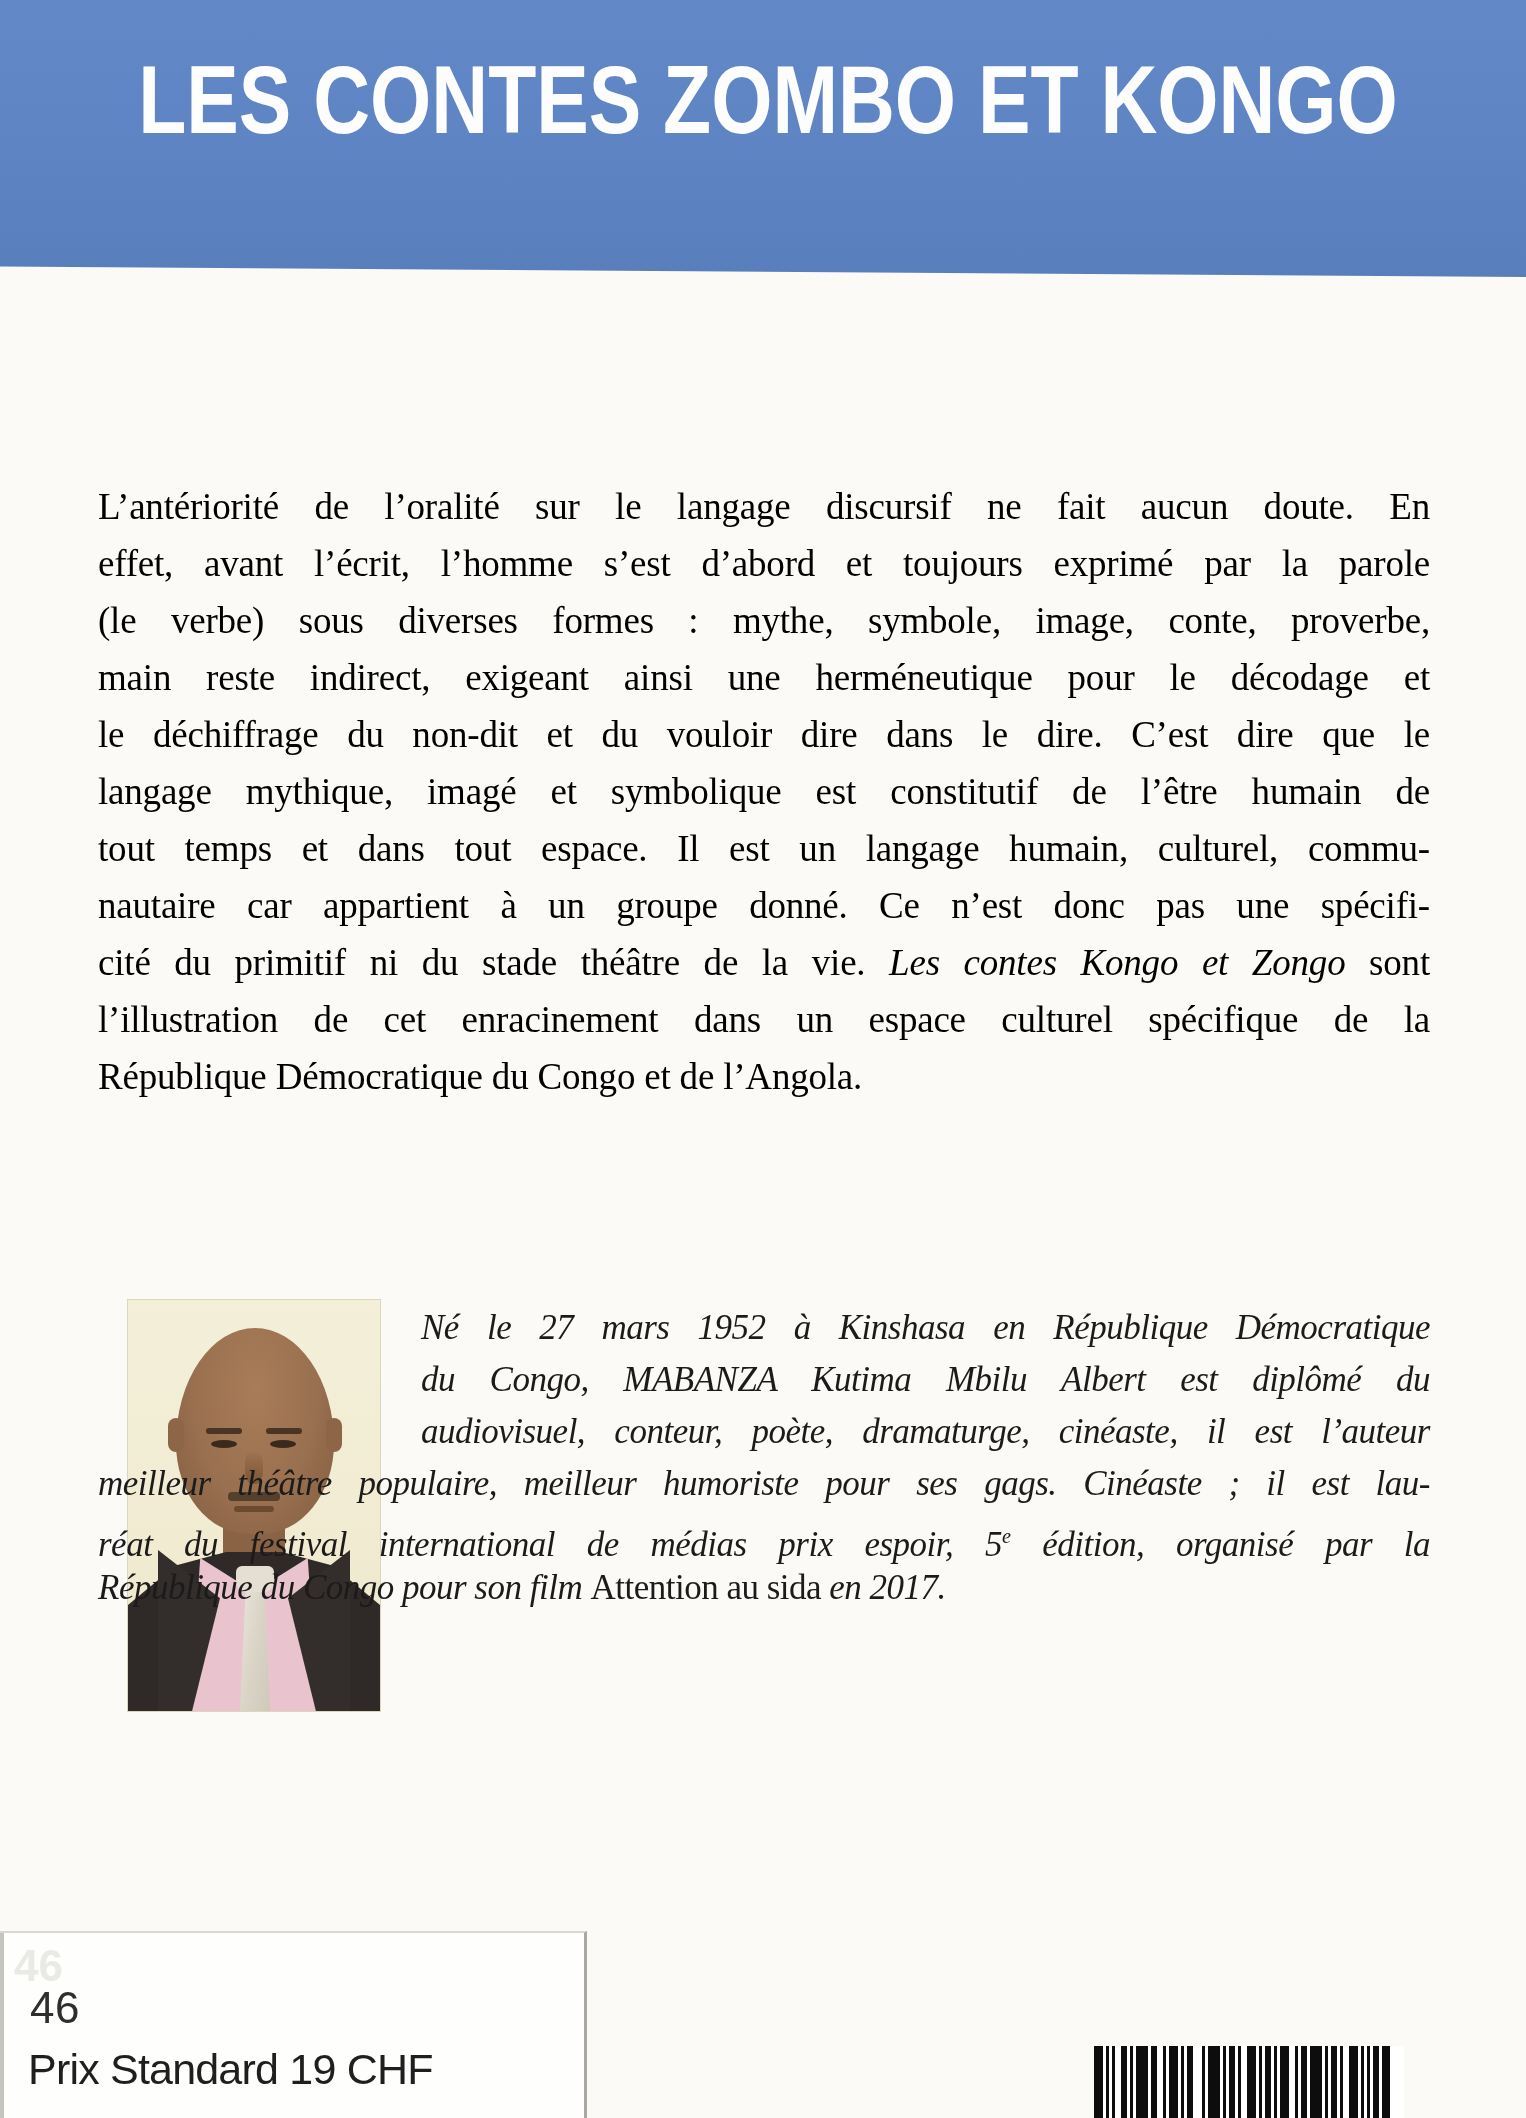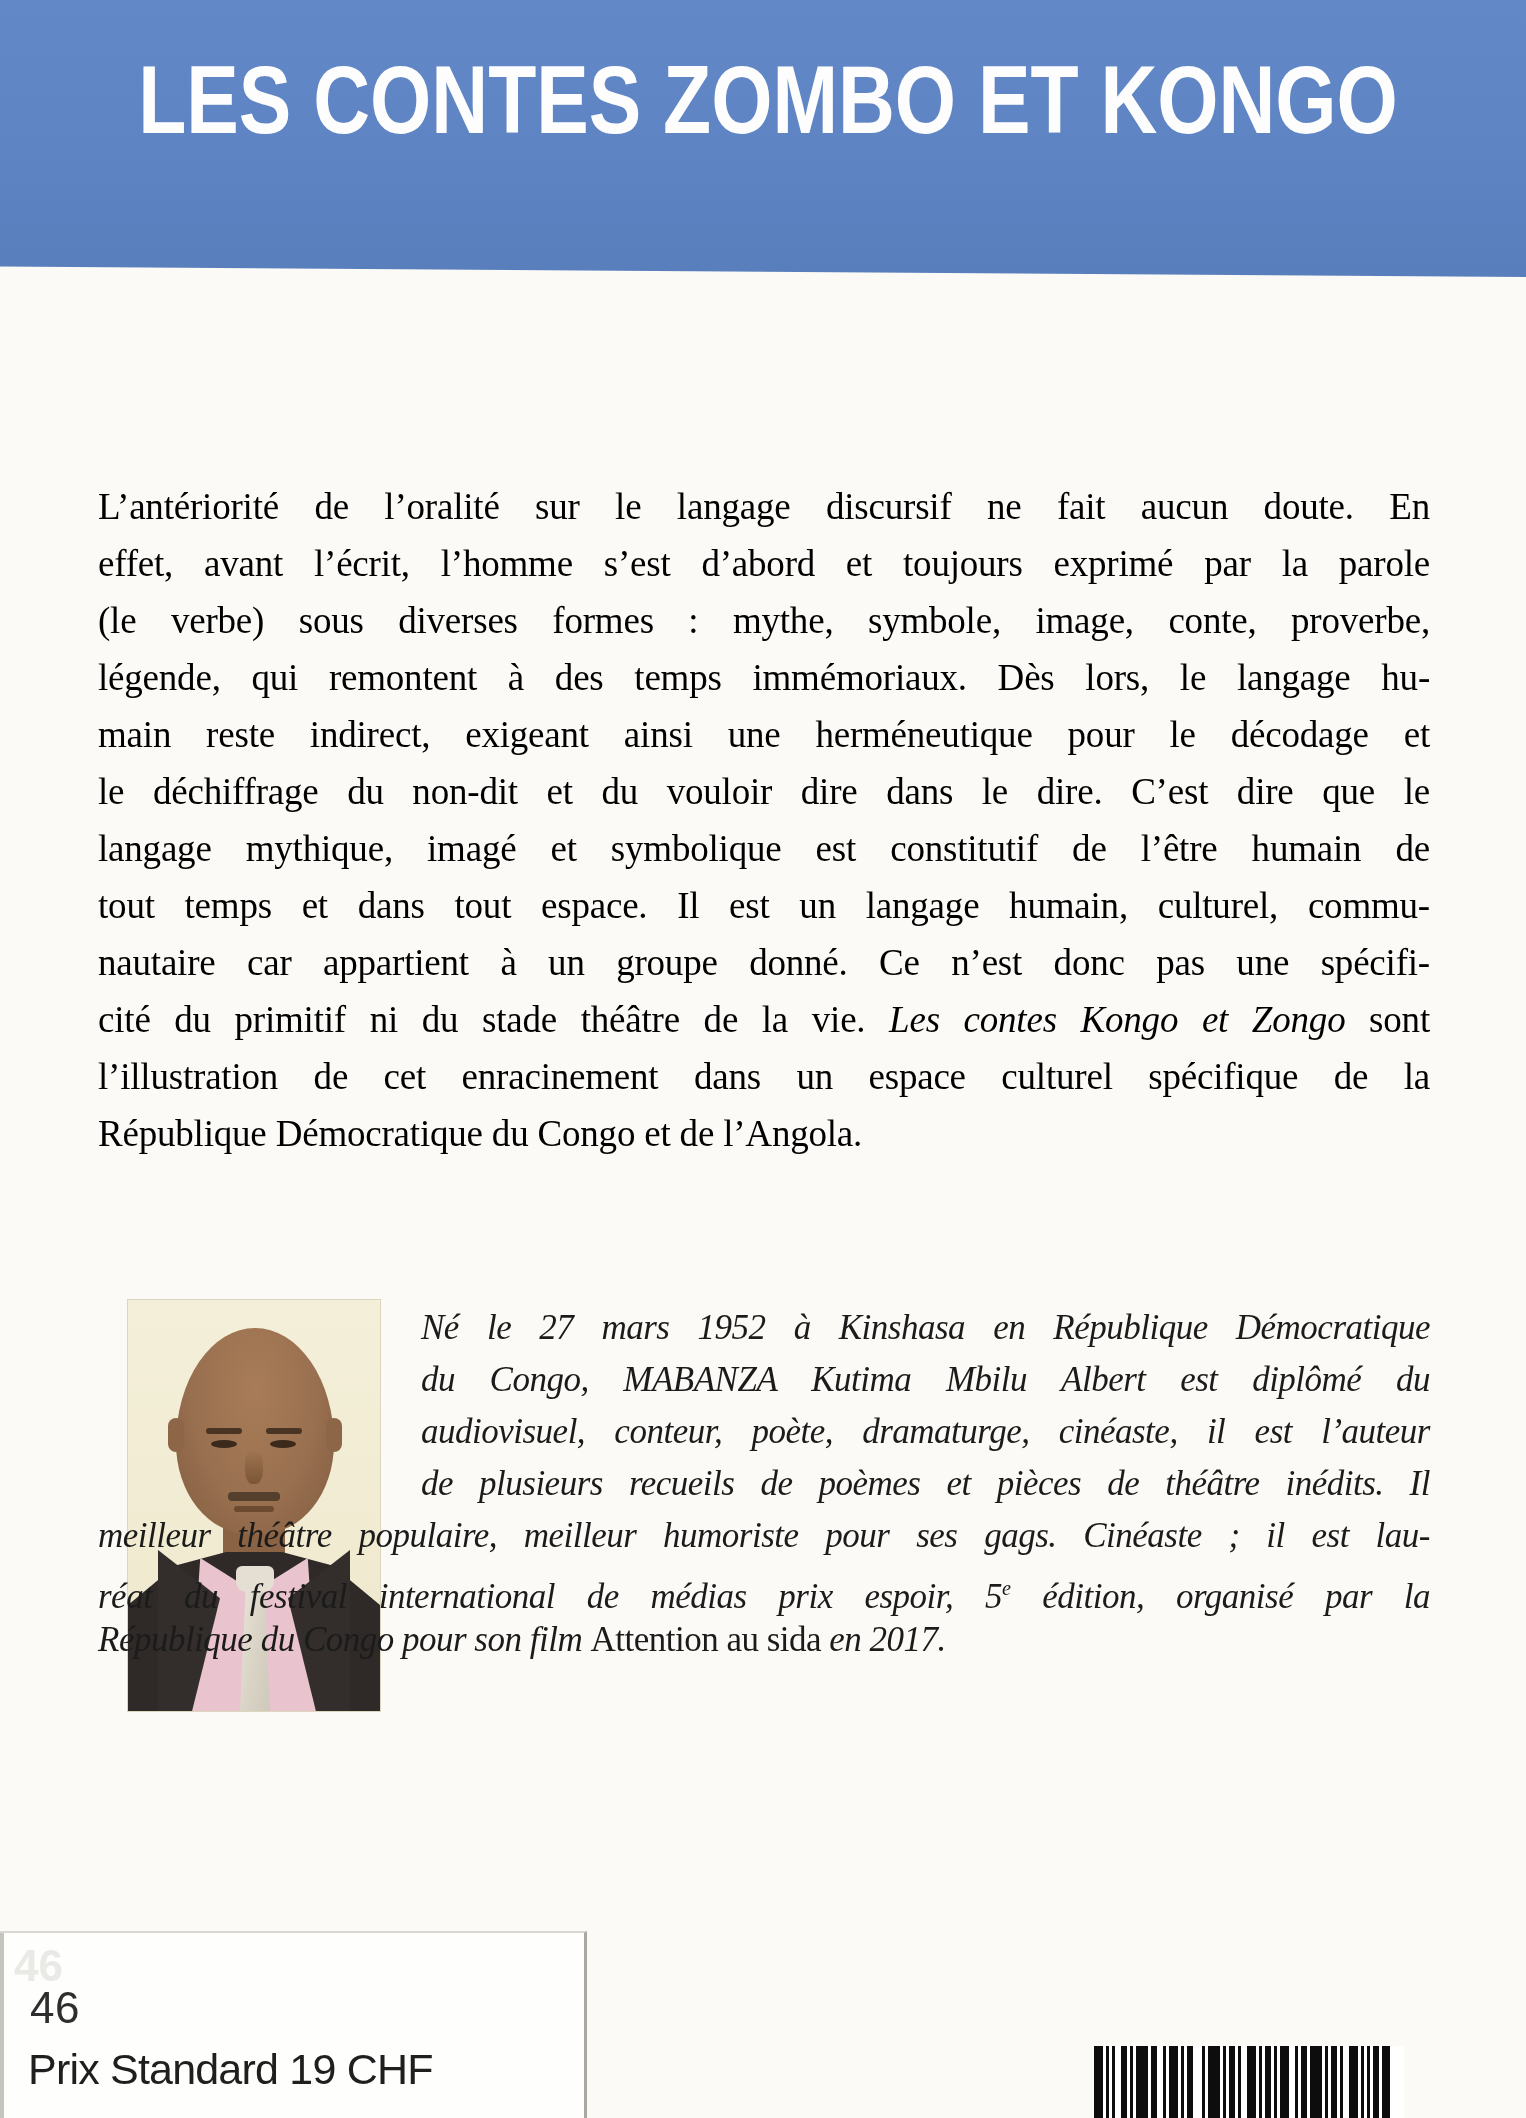--- a/index.html
+++ b/index.html
@@ -167,21 +167,20 @@
   <div class="banner">
     <div class="banner-title">
       <span class="squeeze">LES CONTES ZOMBO ET KONGO</span>
     </div>
   </div>
 
   <div class="body-text">
       <div class="t-line"><span class="seg-r">L’antériorité de l’oralité sur le langage discursif ne fait aucun doute. En</span></div>
       <div class="t-line"><span class="seg-r">effet, avant l’écrit, l’homme s’est d’abord et toujours exprimé par la parole</span></div>
       <div class="t-line"><span class="seg-r">(le verbe) sous diverses formes : mythe, symbole, image, conte, proverbe,</span></div>
-      <div class="t-line"><span class="seg-r">légende, qui remontent à des temps immémoriaux. Dès lors, le langage hu-</span></div>
       <div class="t-line"><span class="seg-r">main reste indirect, exigeant ainsi une herméneutique pour le décodage et</span></div>
       <div class="t-line"><span class="seg-r">le déchiffrage du non-dit et du vouloir dire dans le dire. C’est dire que le</span></div>
       <div class="t-line"><span class="seg-r">langage mythique, imagé et symbolique est constitutif de l’être humain de</span></div>
       <div class="t-line"><span class="seg-r">tout temps et dans tout espace. Il est un langage humain, culturel, commu-</span></div>
       <div class="t-line"><span class="seg-r">nautaire car appartient à un groupe donné. Ce n’est donc pas une spécifi-</span></div>
       <div class="t-line"><span class="seg-r">cité du primitif ni du stade théâtre de la vie. </span><span class="seg-i">Les contes Kongo et Zongo</span><span class="seg-r"> sont</span></div>
       <div class="t-line"><span class="seg-r">l’illustration de cet enracinement dans un espace culturel spécifique de la</span></div>
       <div class="t-line noj"><span class="seg-r">République Démocratique du Congo et de l’Angola.</span></div>
     </div>
 
@@ -202,21 +201,20 @@
     <div class="eye-r"></div>
     <div class="nose"></div>
     <div class="stache"></div>
     <div class="mouth"></div>
   </div>
 
   <div class="bio-text">
       <div class="t-line ind"><span class="seg-i">Né le 27 mars 1952 à Kinshasa en République Démocratique</span></div>
       <div class="t-line ind"><span class="seg-i">du Congo, MABANZA Kutima Mbilu Albert est diplômé du</span></div>
       <div class="t-line ind"><span class="seg-i">audiovisuel, conteur, poète, dramaturge, cinéaste, il est l’auteur</span></div>
-      <div class="t-line ind"><span class="seg-i">de plusieurs recueils de poèmes et pièces de théâtre inédits. Il</span></div>
       <div class="t-line"><span class="seg-i">meilleur théâtre populaire, meilleur humoriste pour ses gags. Cinéaste ; il est lau-</span></div>
       <div class="t-line"><span class="seg-i">réat du festival international de médias prix espoir, 5</span><span class="seg-sup">e</span><span class="seg-i"> édition, organisé par la</span></div>
       <div class="t-line noj"><span class="seg-i">République du Congo pour son film </span><span class="seg-r">Attention au sida</span><span class="seg-i"> en 2017.</span></div>
     </div>
 
   <div class="sticker">
     <div class="edge"></div>
     <div class="ghost-num">46</div>
     <div class="sticker-num">46</div>
     <div class="sticker-price">Prix Standard 19 CHF</div>

